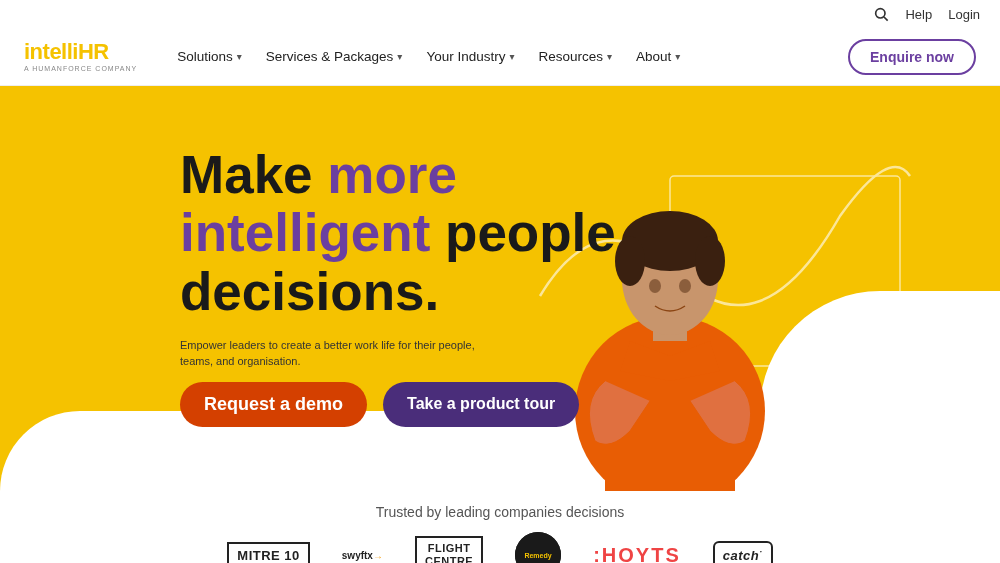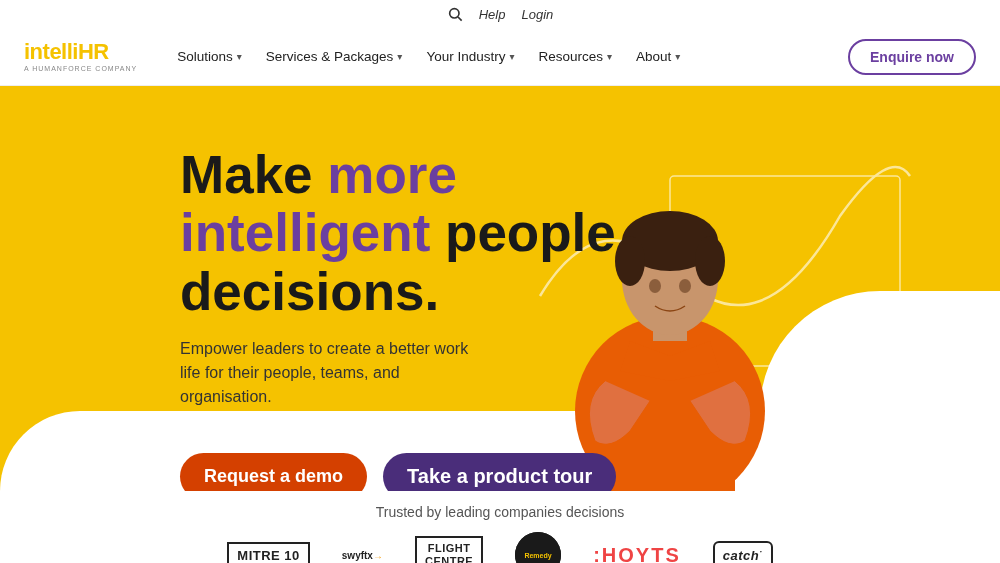--- a/index.html
+++ b/index.html
@@ -1,28 +1,27 @@
 <!DOCTYPE html>
 <html><head>
   <meta charset="utf-8">
   <style>
     * { margin: 0; padding: 0; box-sizing: border-box; }
     body { font-family: 'Arial', sans-serif; width: 1000px; height: 563px; overflow: hidden; background: #fff; }
 
     
     .utility-bar {
       display: flex;
-      justify-content: center;
+      justify-content: flex-end;
       align-items: center;
       gap: 16px;
       padding: 6px 20px;
       background: #fff;
       font-size: 13px;
       color: #333;
-      font-style: italic;
     }
     .utility-bar .search-icon-wrap {
       cursor: pointer;
       display: flex;
       align-items: center;
     }
     .utility-bar a {
       text-decoration: none;
       color: #333;
       cursor: pointer;
@@ -124,23 +123,23 @@
       font-size: 53px;
       font-weight: 900;
       line-height: 1.1;
       color: #1a1a1a;
       margin-bottom: 16px;
     }
     .hero-headline .highlight {
       color: #6b3fa0;
     }
     .hero-subtext {
-      font-size: 16px;
+      font-size: 11px;
       color: #333;
-      margin-bottom: 44px;
+      margin-bottom: 12px;
       line-height: 1.5;
       max-width: 300px;
     }
     .hero-buttons {
       display: flex;
       gap: 16px;
     }
     .btn-demo {
       background: #d44000;
       color: #fff;
@@ -150,21 +149,21 @@
       font-size: 18px;
       font-weight: 700;
       cursor: pointer;
     }
     .btn-tour {
       background: #4a2d7a;
       color: #fff;
       border: none;
       border-radius: 30px;
       padding: 12px 24px;
-      font-size: 20px;
+      font-size: 16px;
       font-weight: 700;
       cursor: pointer;
     }
 
     
     .hero-image {
       position: absolute;
       right: 200px;
       bottom: 0;
       width: 260px;

